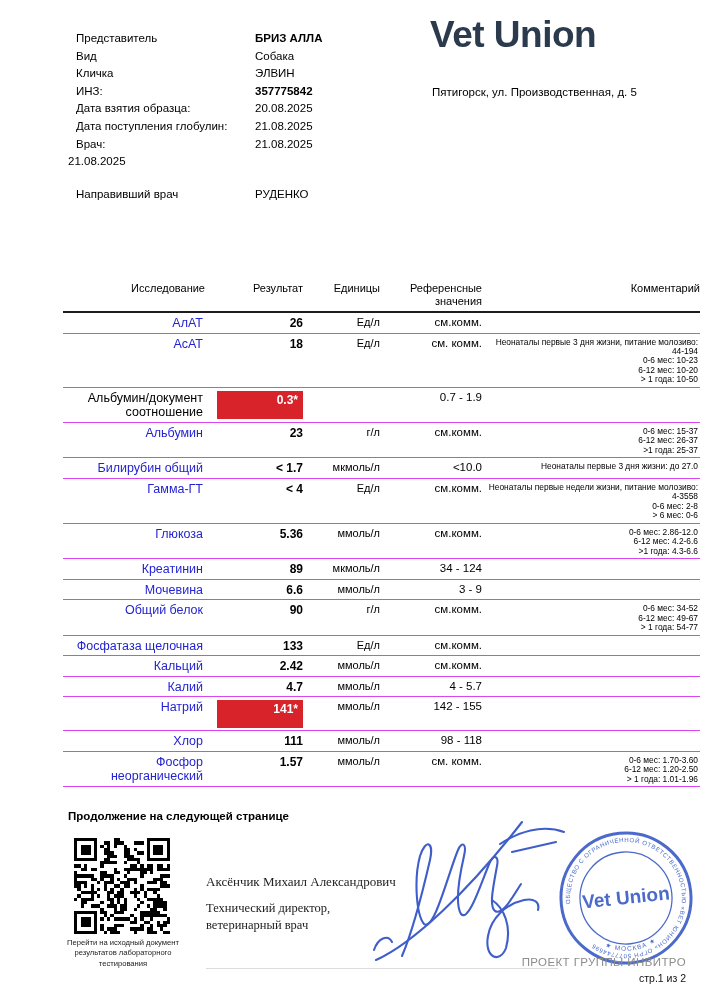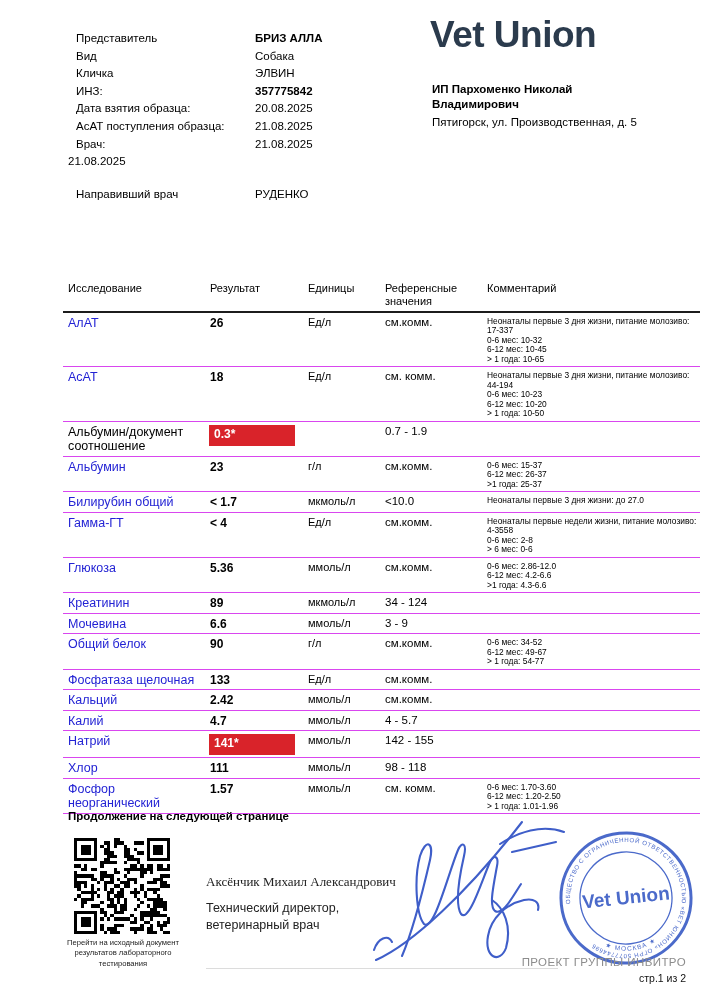--- a/index.html
+++ b/index.html
@@ -21,54 +21,54 @@
   
   .logo {
     position:absolute; left:430px; top:14px;
     font-size:37px; font-weight:bold; color:#2b3b4d; letter-spacing:-0.5px;
   }
   .clinic { position:absolute; left:432px; top:82px; font-size:11.5px; line-height:15px; }
   .clinic-name { font-weight:bold; width:225px; }
   .clinic-address { margin-top:3px; width:272px; }
 
   
-  .rtable { position:absolute; left:63px; top:281px; width:637px; }
+  .rtable { position:absolute; left:63px; top:281px; width:637px;text-align:right; }
   .thead, .trow {
     display:grid;
     grid-template-columns:142px 98px 77px 102px 1fr;
   }
   .thead { font-size:11px; line-height:13px; padding:1px 0 3px; border-bottom:2px solid #1c1c1c; }
   .thead > div { padding-left:5px; }
   .trow { border-bottom:1px solid #d946ef; padding:3px 0 2px; }
   .trow > div { padding-left:5px; }
   .c-name { font-size:12.5px; line-height:14.5px; padding-right:2px; }
   .c-name.link { color:#2323d4; cursor:pointer; }
   .c-result { font-size:12px; font-weight:bold; }
   .c-result .flag {
     display:inline-block; min-width:86px; margin-left:-1px;
-    padding:2px 5px 5px; background:#d9232a; color:#ffffff;
+    padding:2px 5px 12px; background:#d9232a; color:#ffffff;
   }
   .c-units { font-size:11px; }
   .c-ref { font-size:11.5px; }
   .c-comment { font-size:8.4px; line-height:1.13; white-space:pre-line; padding-top:1px; padding-right:2px; }
 
   
   .continuation { position:absolute; left:68px; top:810px; font-size:11.5px; font-weight:bold; }
   .qr { position:absolute; left:74px; top:838px; width:96px; height:96px; }
   .qr-caption {
     position:absolute; left:56px; top:938px; width:134px;
     font-size:7.6px; line-height:1.35; text-align:center; color:#1a1a1a;
   }
   .signer-name {
     position:absolute; left:206px; top:874px;
     font-family:"Liberation Serif", serif; font-size:13px; color:#222;
   }
   .signer-role {
     position:absolute; left:206px; top:900px;
-    font-family:Liberation Sans, sans-serif; font-size:12.5px; line-height:16.5px;
+    font-family:Liberation Serif, serif; font-size:12.5px; line-height:16.5px;
     color:#222; white-space:pre-line;
   }
   .sig-line { position:absolute; left:206px; top:968px; width:352px; height:1px; background:#dcdcdc; }
   .signature { position:absolute; left:372px; top:808px; width:198px; height:158px; }
   .stamp { position:absolute; left:556px; top:828px; width:140px; height:140px; transform:rotate(-6deg); opacity:0.92; }
   .project-label {
     position:absolute; right:21px; top:956px;
     font-size:11.5px; letter-spacing:0.4px; color:#8c8c8c;
   }
   .page-number { position:absolute; right:21px; top:972px; font-size:10.5px; color:#111; }
@@ -94,61 +94,56 @@
         </div>
         <div class="irow">
           <span class="ilabel">ИНЗ:</span>
           <span class="ival bold">357775842</span>
         </div>
         <div class="irow">
           <span class="ilabel">Дата взятия образца:</span>
           <span class="ival">20.08.2025</span>
         </div>
         <div class="irow">
-          <span class="ilabel">АсАТ поступления образца:</span>
+          <span class="ilabel">Дата поступления глобулин:</span>
           <span class="ival">21.08.2025</span>
         </div>
         <div class="irow">
           <span class="ilabel">Врач:</span>
           <span class="ival">21.08.2025</span>
         </div>
         <div class="irow">
           <span class="ival">21.08.2025</span>
         </div>
       </div>
     <div class="irow referring">
       <span class="ilabel">Направивший врач</span>
       <span class="ival">РУДЕНКО</span>
     </div>
   </div>
 
   <div class="logo">Vet Union</div>
   <div class="clinic">
-    <div class="clinic-name">ИП Пархоменко Николай Владимирович</div>
     <div class="clinic-address">Пятигорск, ул. Производственная, д. 5</div>
   </div>
 
   <div class="rtable">
     <div class="thead">
       <div>Исследование</div>
       <div>Результат</div>
       <div>Единицы</div>
       <div>Референсные значения</div>
       <div>Комментарий</div>
     </div>
     <div>
     <div class="trow">
       <div class="c-name link">АлАТ</div>
       <div class="c-result"><span>26</span></div>
       <div class="c-units">Ед/л</div>
       <div class="c-ref">см.комм.</div>
-      <div class="c-comment">Неонаталы первые 3 дня жизни, питание молозиво: 17-337
-0-6 мес: 10-32
-6-12 мес: 10-45
-&gt; 1 года: 10-65</div>
     </div>
 
     <div class="trow">
       <div class="c-name link">АсАТ</div>
       <div class="c-result"><span>18</span></div>
       <div class="c-units">Ед/л</div>
       <div class="c-ref">см. комм.</div>
       <div class="c-comment">Неонаталы первые 3 дня жизни, питание молозиво: 44-194
 0-6 мес: 10-23
 6-12 мес: 10-20

